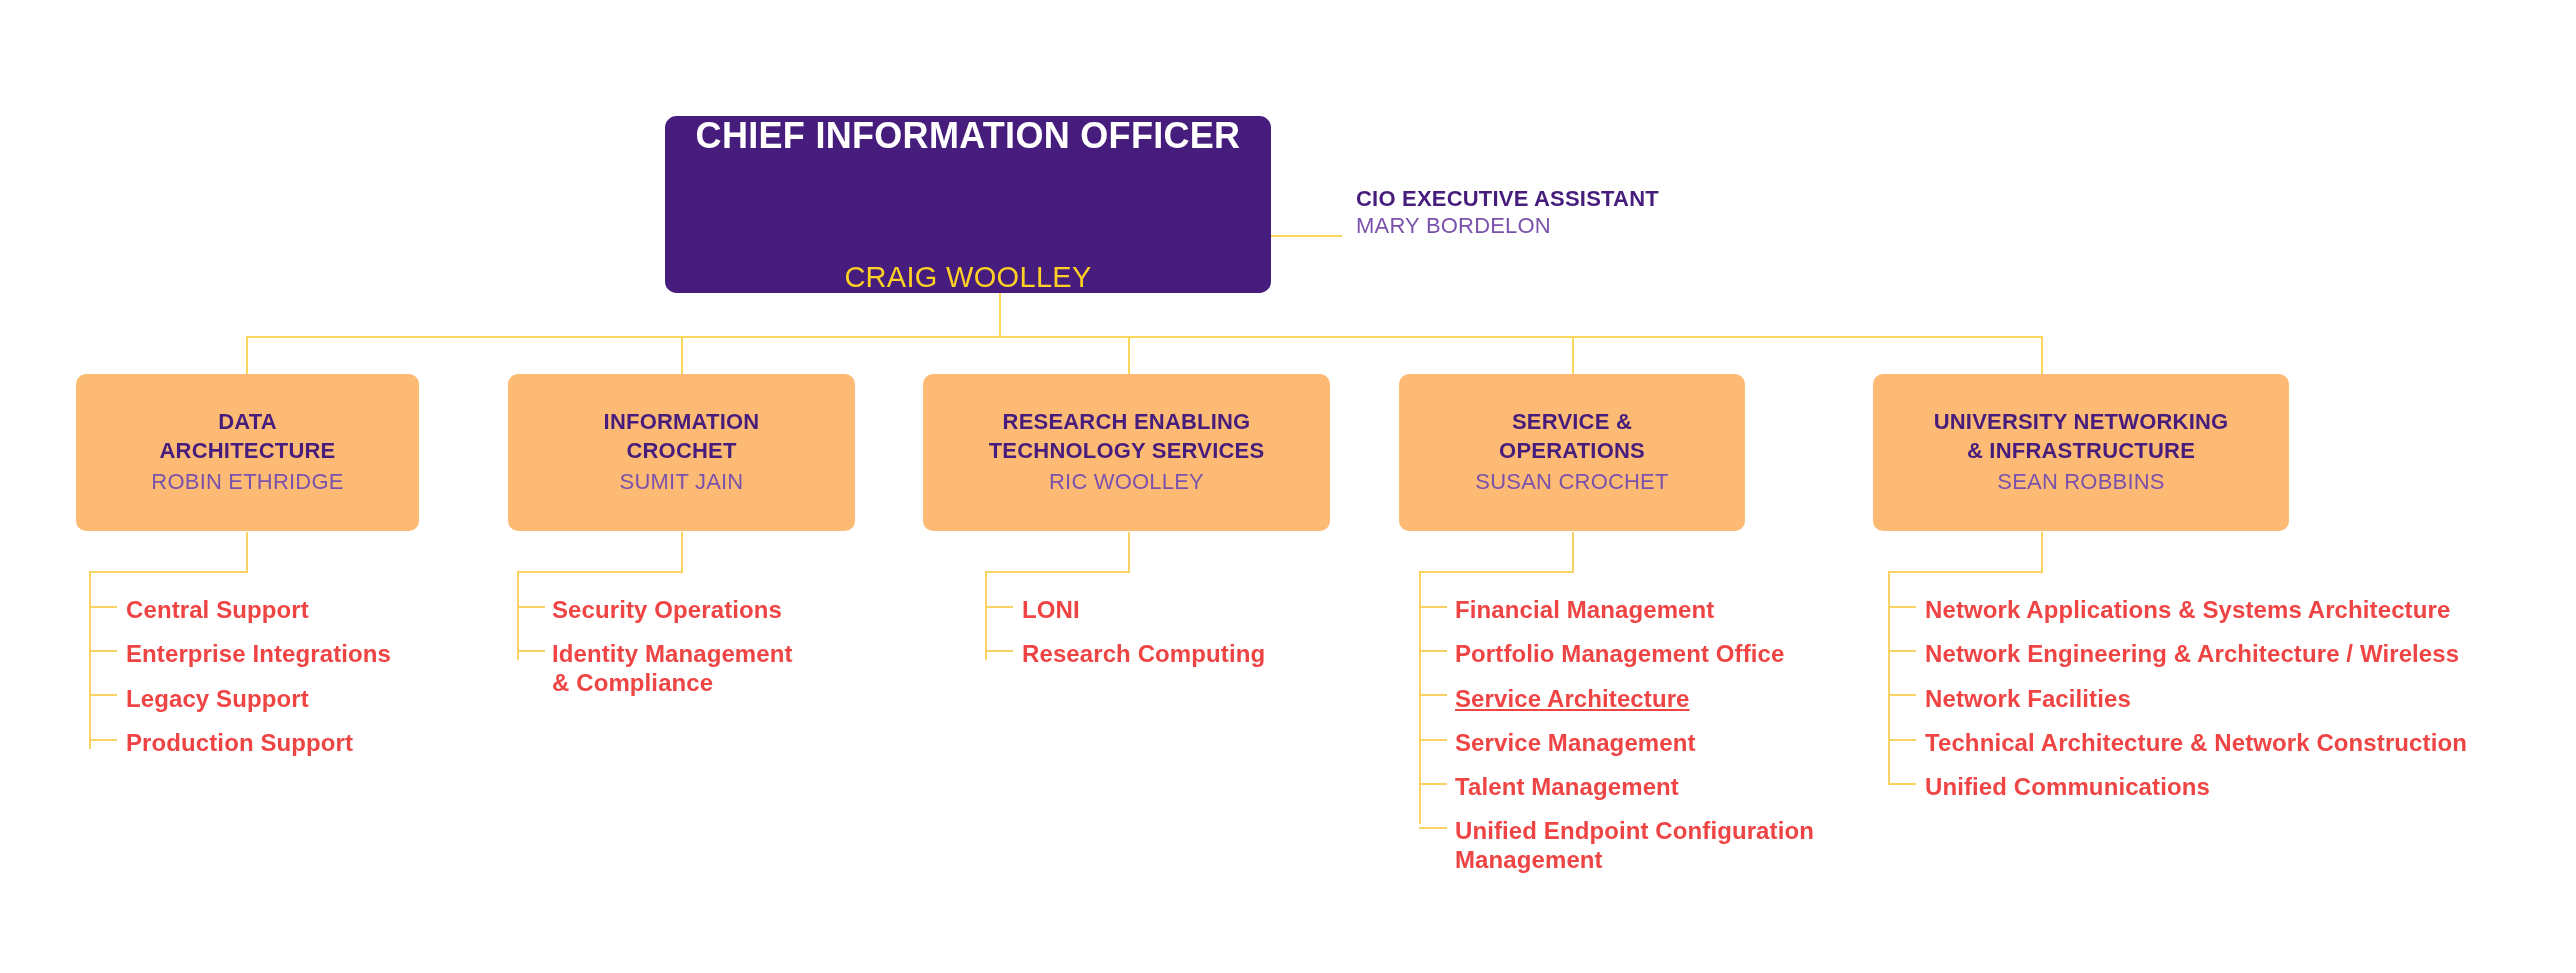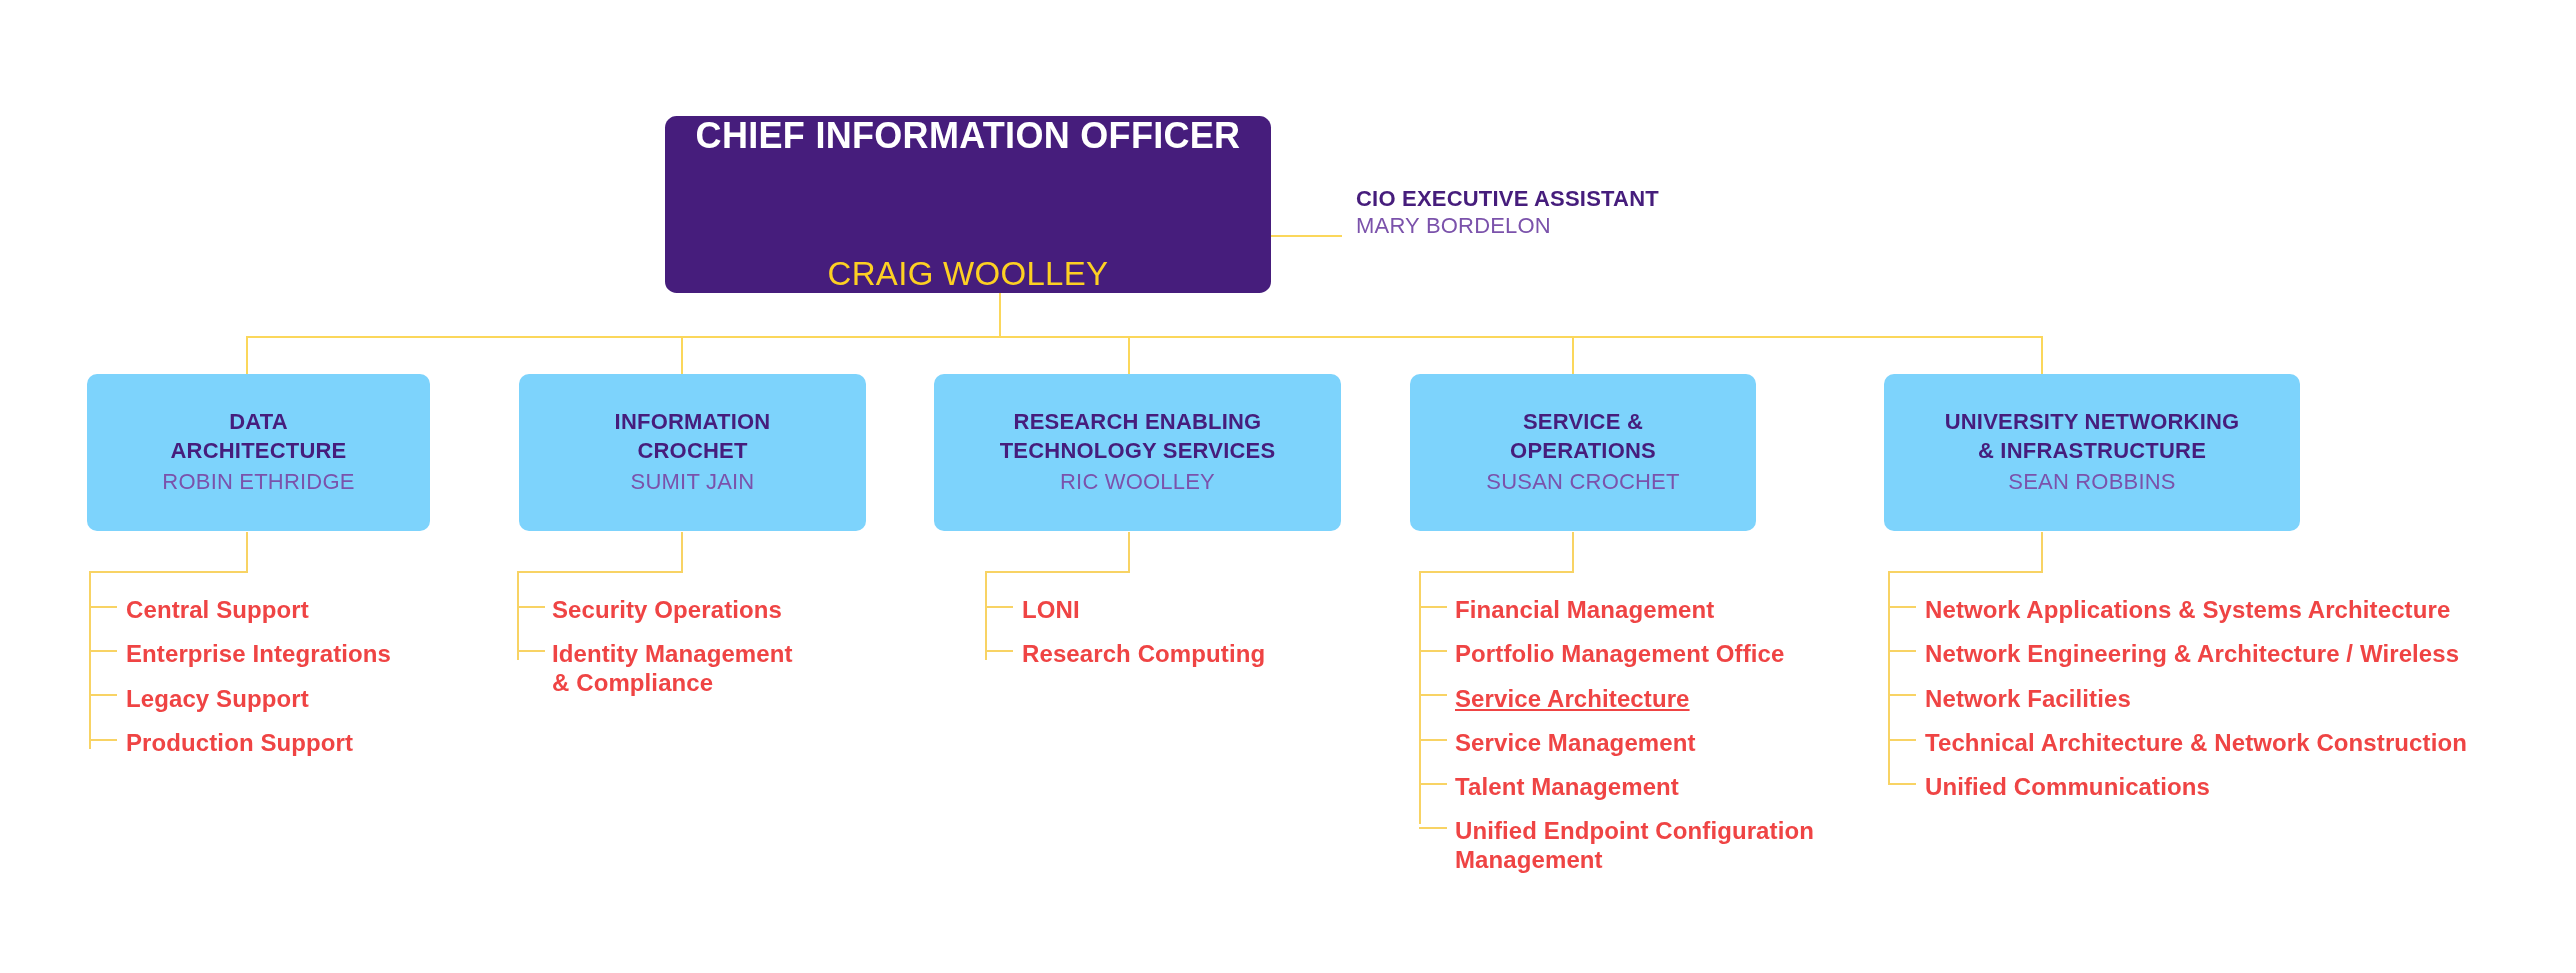--- a/index.html
+++ b/index.html
@@ -39,21 +39,21 @@
   .cio-title{
     color:#ffffff;
     font-size:36px;
     font-weight:bold;
     letter-spacing:0.3px;
     line-height:1.12;
     text-align:center;
   }
   .cio-name{
     color:#FDD023;
-    font-size:33px;
+    font-size:29px;
     font-weight:normal;
     letter-spacing:0.3px;
     line-height:1.12;
     text-align:center;
   }
 
   
   .assistant{
     position:absolute;
     left:1356px; top:186px;
@@ -72,30 +72,29 @@
     font-weight:normal;
     letter-spacing:0.2px;
     line-height:1.22;
   }
 
   
   .div-card{
     position:absolute;
     top:374px;
     height:157px;
-    background:#7dd3fc;
+    background:#fdba74;
     border-radius:10px;
     box-sizing:border-box;
     display:flex;
     flex-direction:column;
     align-items:center;
     justify-content:center;
     padding:0 11.6px;
     gap:1.7px;
-    margin-left:11px;
   }
   .div-title{
     color:#461D7C;
     font-size:22px;
     font-weight:bold;
     line-height:1.28;
     letter-spacing:0.2px;
     text-align:center;
     white-space:pre-line;
   }

